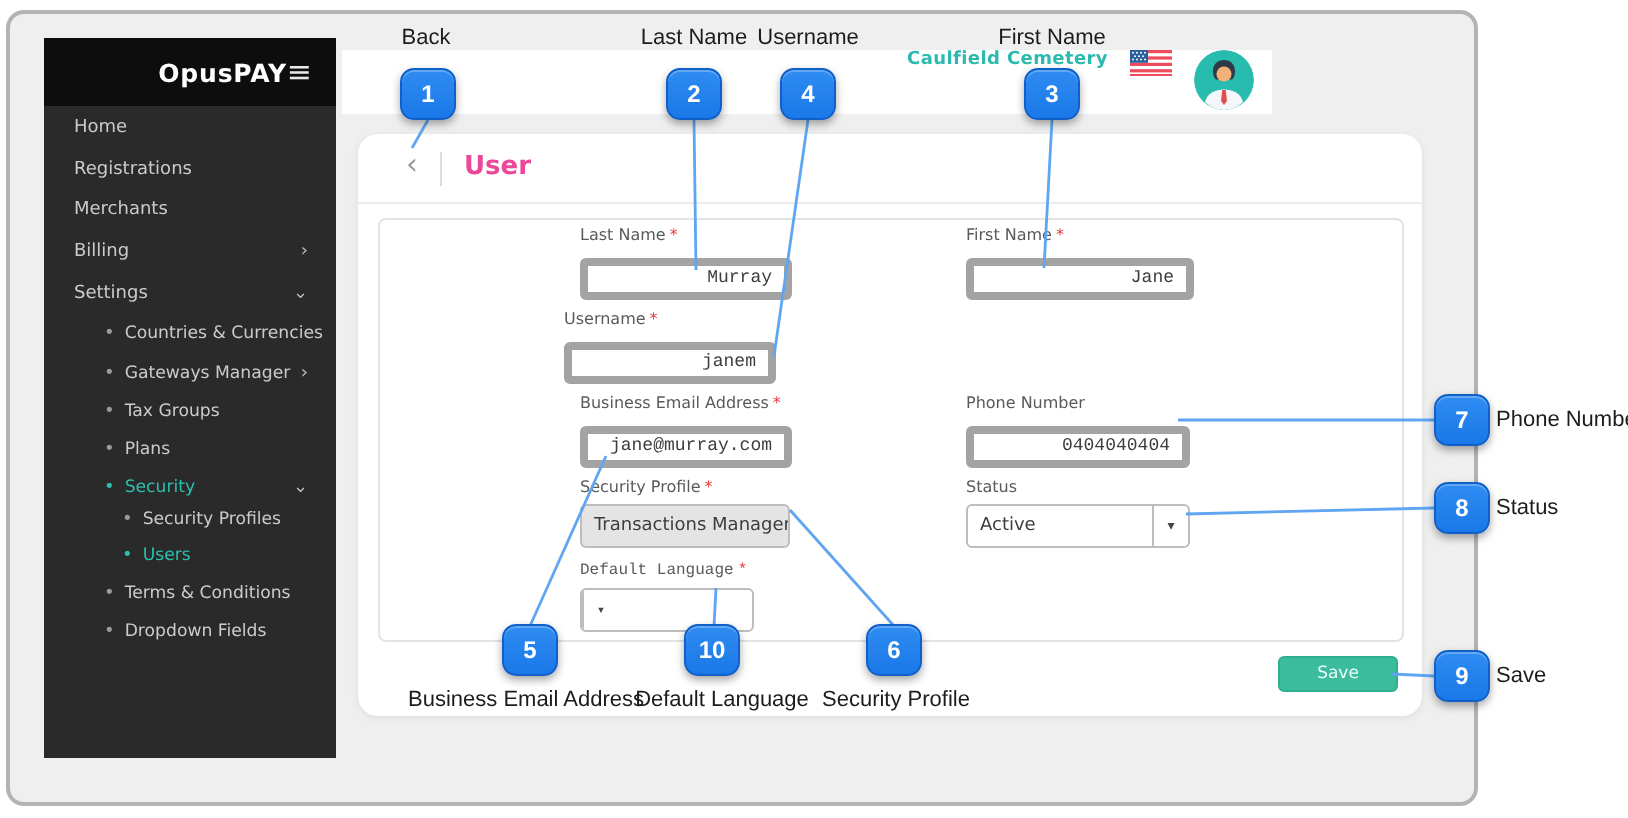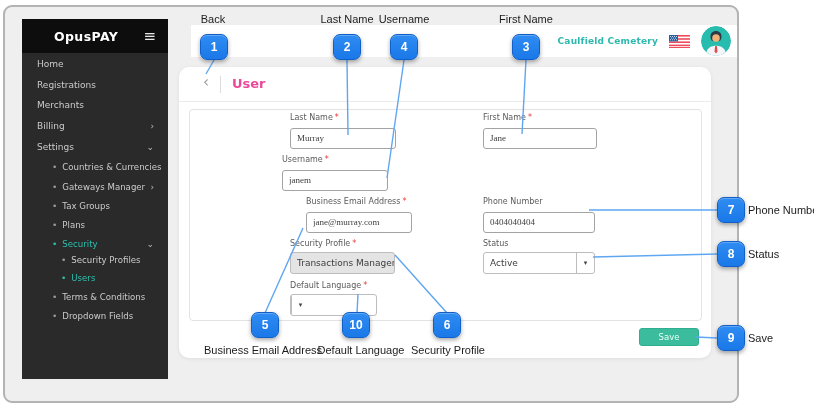--- a/index.html
+++ b/index.html
@@ -7,67 +7,67 @@
     font-family:"DejaVu Sans", sans-serif; }
 
   
   .shot { position:absolute; left:3px; top:5px; width:736px; height:398px;
     background:#efefef; border:2px solid #b3b3b3; border-radius:9px; overflow:hidden; }
 
   
   .sidebar { position:absolute; left:17px; top:12px; width:146px; height:360px;
     background:#2a2a2a; }
   .sb-header { position:absolute; left:0; top:0; width:100%; height:34px; background:#0d0d0d;
-    display:flex; align-items:center; justify-content:space-between; padding:0 12px 0 32px; }
+    display:flex; align-items:center; justify-content:flex-end; padding:0 12px 0 32px; }
   .sb-brand { color:#fff; font-weight:bold; font-size:12.5px; letter-spacing:.4px; }
   .sb-menu { color:#e8e8e8; font-size:15px; line-height:1; cursor:pointer; }
   .sbi { position:absolute; left:0; width:100%; height:14px; font-size:9px; color:#cbcbcb;
     display:flex; align-items:center; cursor:pointer; }
   .sbi .blt { color:#9a9a9a; margin-right:5px; font-size:9px; }
   .sbi .chev { position:absolute; right:14px; color:#bdbdbd; font-size:9px; }
   .l0 { padding-left:15px; }
   .l1 { padding-left:30px; font-size:8.6px; }
   .l2 { padding-left:39px; font-size:8.6px; }
   .act, .act .blt { color:#2bbfae; }
 
   
-  .topbar { position:absolute; left:166px; top:18px; width:549px; height:32px; background:#ffffff;
-    display:flex; align-items:center; justify-content:flex-end; gap:11px; padding-right:9px;margin-left:20px; }
+  .topbar { position:absolute; left:166px; top:18px; width:465px; height:32px; background:#ffffff;
+    display:flex; justify-content:flex-end; gap:11px; padding-right:9px; }
   .merchant { color:#2cb9ae; font-weight:bold; font-size:9px; letter-spacing:.2px; }
   .flag { display:block; }
   .avatar { display:block; border-radius:50%; }
 
   
   .card { position:absolute; left:174px; top:60px; width:532px; height:291px; background:#ffffff;
     border-radius:10px; box-shadow:0 1px 4px rgba(0,0,0,.07); }
   .back-ic { position:absolute; left:24px; top:6px; font-size:15px; color:#9a9a9a; cursor:pointer; }
   .head-div { position:absolute; left:41px; top:9px; height:17px; border-left:1px solid #dcdcdc; }
   .page-title { position:absolute; left:53px; top:9px; font-size:13px; font-weight:bold; color:#ec4899; }
   .head-rule { position:absolute; left:0; top:34px; width:100%; border-top:1px solid #ececec; }
   .panel { position:absolute; left:10px; top:42px; width:513px; height:212px; background:#fff;
     border:1px solid #e3e3e3; border-radius:4px; }
 
   .field { position:absolute; }
   .flabel { font-size:8px; color:#5a5a5a; margin-bottom:4px; white-space:nowrap; }
   .req { color:#e53935; font-size:8px; margin-left:2px; }
-  .tin { width:100%; height:21px; border:1px solid #a3a3a3; border-radius:3px; padding:0 6px;
-    font-size:9px; color:#3d3d3d; font-family:Liberation Serif, serif; background:#fff; }
+  .tin { width:100%; height:21px; border:4px solid #a3a3a3; border-radius:3px; padding:0 6px;
+    font-size:9px; color:#3d3d3d; font-family:Liberation Mono, monospace; background:#fff;text-align:right; }
   .sel { display:flex; align-items:stretch; height:22px; border:1px solid #bdbdbd; border-radius:3px;
     background:#fff; cursor:pointer; overflow:hidden; }
   .sel-text { flex:1; display:flex; align-items:center; padding:0 6px; font-size:9px; color:#3d3d3d;
     white-space:nowrap; }
   .sel-arrow { width:18px; display:flex; align-items:center; justify-content:center;
     border-left:1px solid #bdbdbd; font-size:7px; color:#444; }
   .sel-grey { background:#e4e4e4;text-align:center; }
 
   .f-lastname  { left:111px; top:46px;  width:106px; }
   .f-username  { left:103px; top:88px;  width:106px; }
-  .f-email     { left:111px; top:130px; width:106px;margin-left:16px; }
+  .f-email     { left:111px; top:130px; width:106px; }
   .f-secprof   { left:111px; top:172px; width:105px; }
-  .f-deflang   { left:111px; top:214px; width:87px;  }
+  .f-deflang   { left:111px; top:214px; width:87px;font-family:Liberation Mono, monospace;  }
   .f-firstname { left:304px; top:46px;  width:114px; }
   .f-phone     { left:304px; top:130px; width:112px; }
   .f-status    { left:304px; top:172px; width:112px; }
 
   .save-btn { position:absolute; left:460px; top:261px; width:60px; height:18px;
     background:#3abc9d; border:1px solid #2fae90; border-radius:3px; color:#eafff8;
     font-size:8.5px; font-family:"DejaVu Sans", sans-serif; cursor:pointer; }
 
   
   .connectors { position:absolute; left:0; top:0; width:814px; height:409px; z-index:5; pointer-events:none; }

